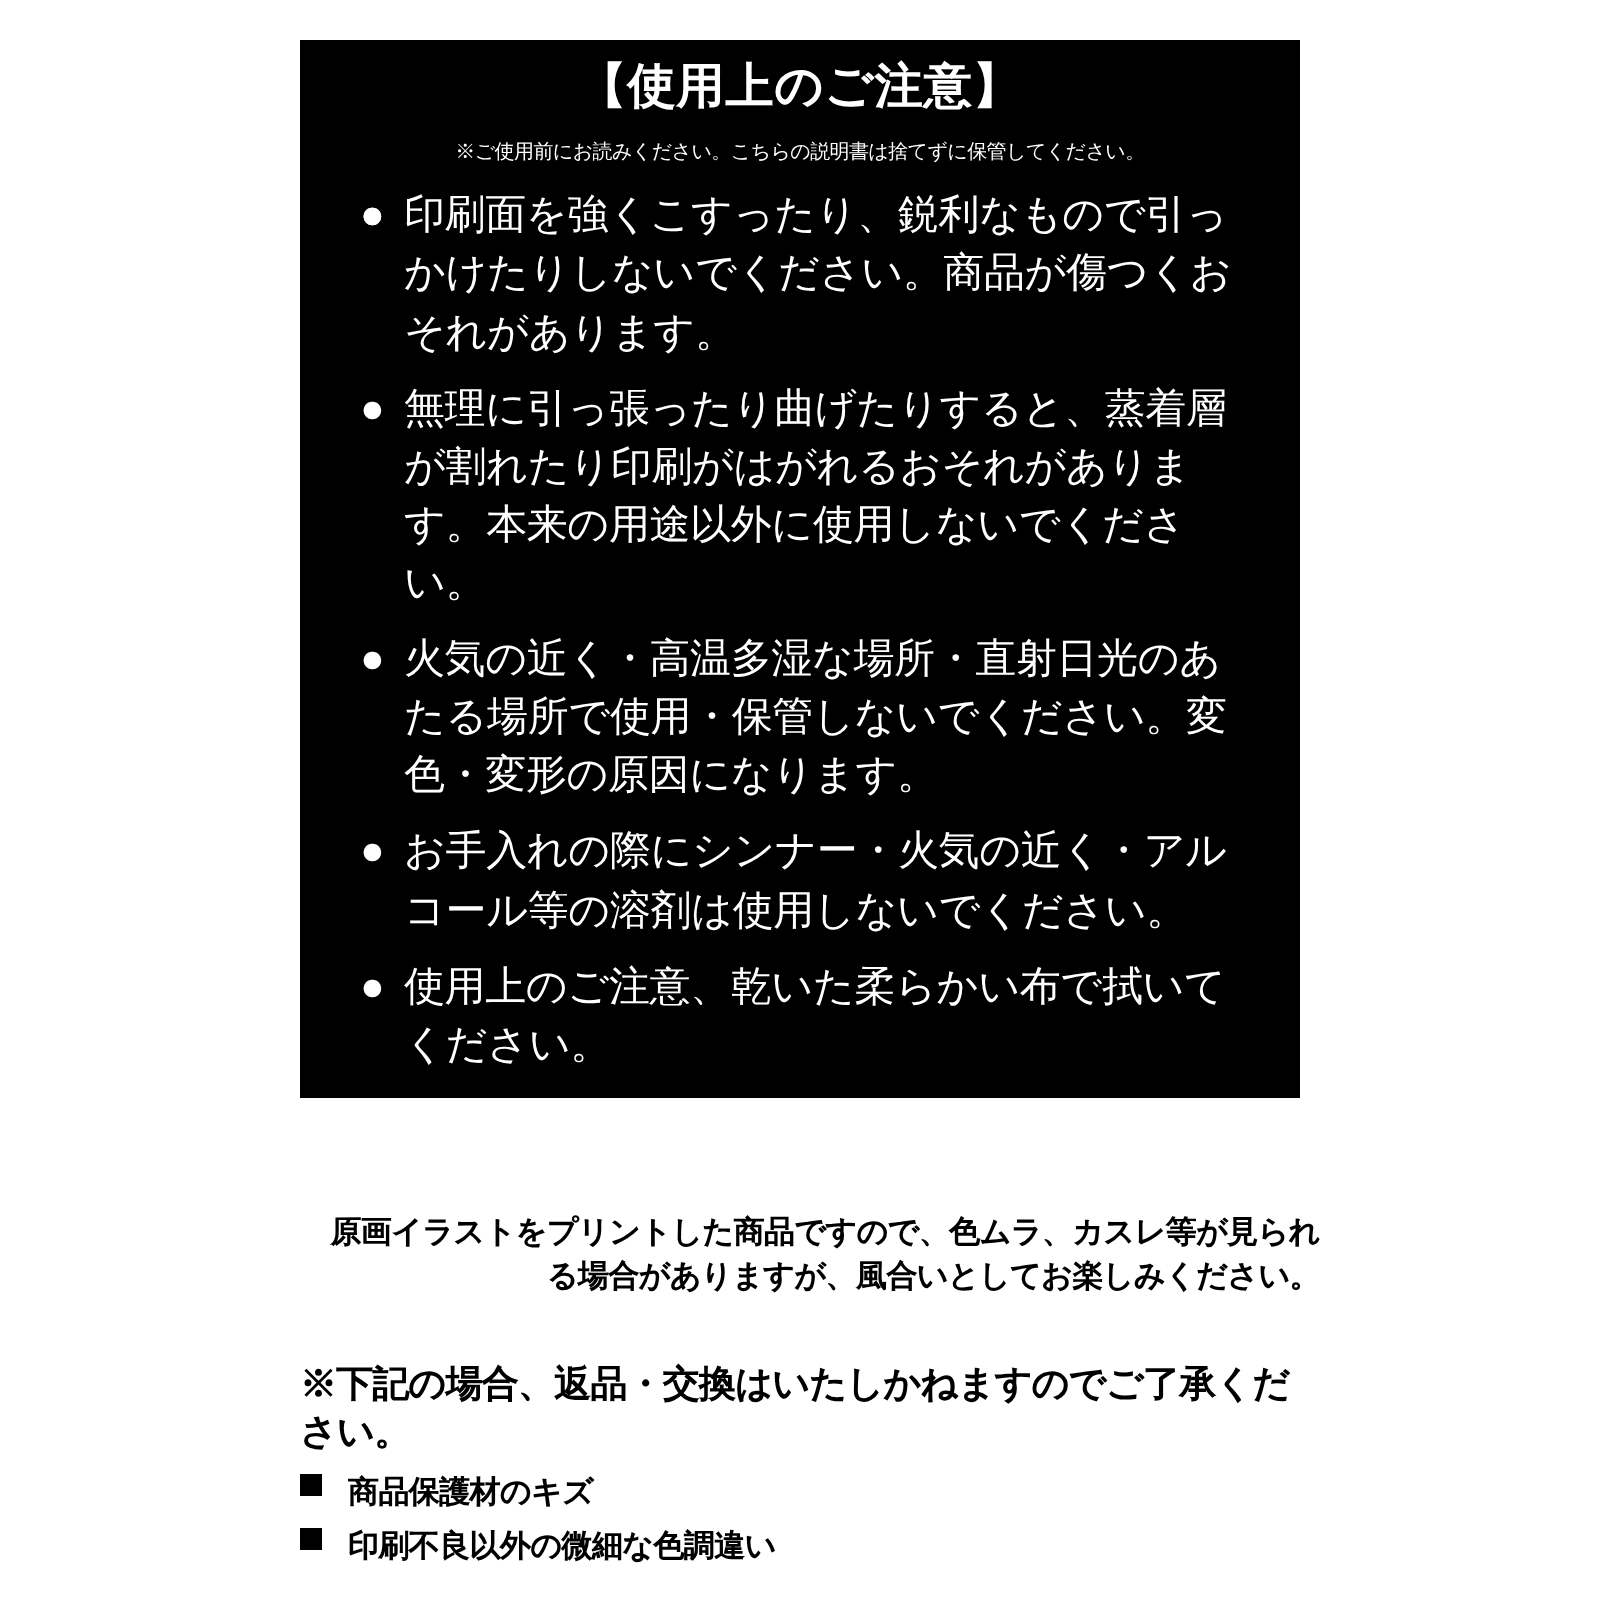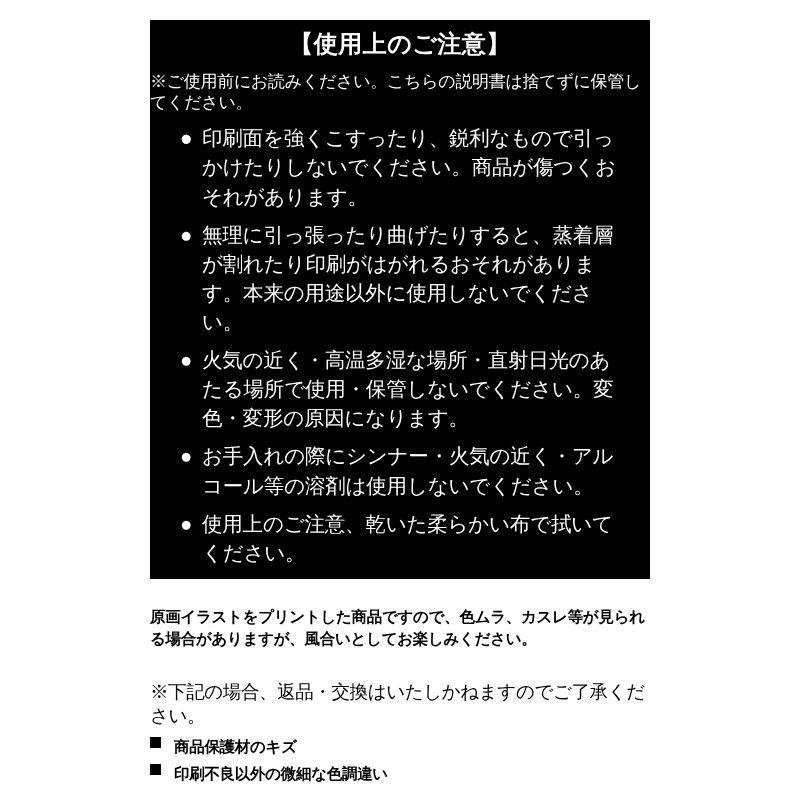--- a/index.html
+++ b/index.html
@@ -34,22 +34,22 @@
   }
   .notice-title {
     text-align: center;
     font-size: 24px;
     font-weight: bold;
     letter-spacing: 0.5px;
     line-height: 1.2;
     margin: 2px 0 4px 0;
   }
   .notice-sub {
-    text-align: left;
-    font-size: 17px;
+    text-align: center;
+    font-size: 10px;
     line-height: 1.25;
     margin: 12px 0 10px 0;
     letter-spacing: -0.3px;
   }
   .bullet-list {
     margin: 0;
     padding: 0 22px 0 30px;
     list-style: none;
   }
   .bullet-item {
@@ -79,27 +79,28 @@
     top: 606px;
     width: 510px;
     color: #000000;
   }
   .para {
     font-size: 15.5px;
     line-height: 1.42;
     letter-spacing: -0.3px;
     margin: 0 0 14px 0;
     font-weight: bold;
+    text-align: right;
   }
   .notice-heading {
     font-size: 18.5px;
     line-height: 1.3;
     letter-spacing: -0.4px;
     margin: 30px 0 8px 0;
-    font-weight: normal;
+    font-weight: bold;
   }
   .sq-list {
     margin: 0;
     padding: 0;
     list-style: none;
   }
   .sq-item {
     position: relative;
     font-size: 15.5px;
     line-height: 1.45;

